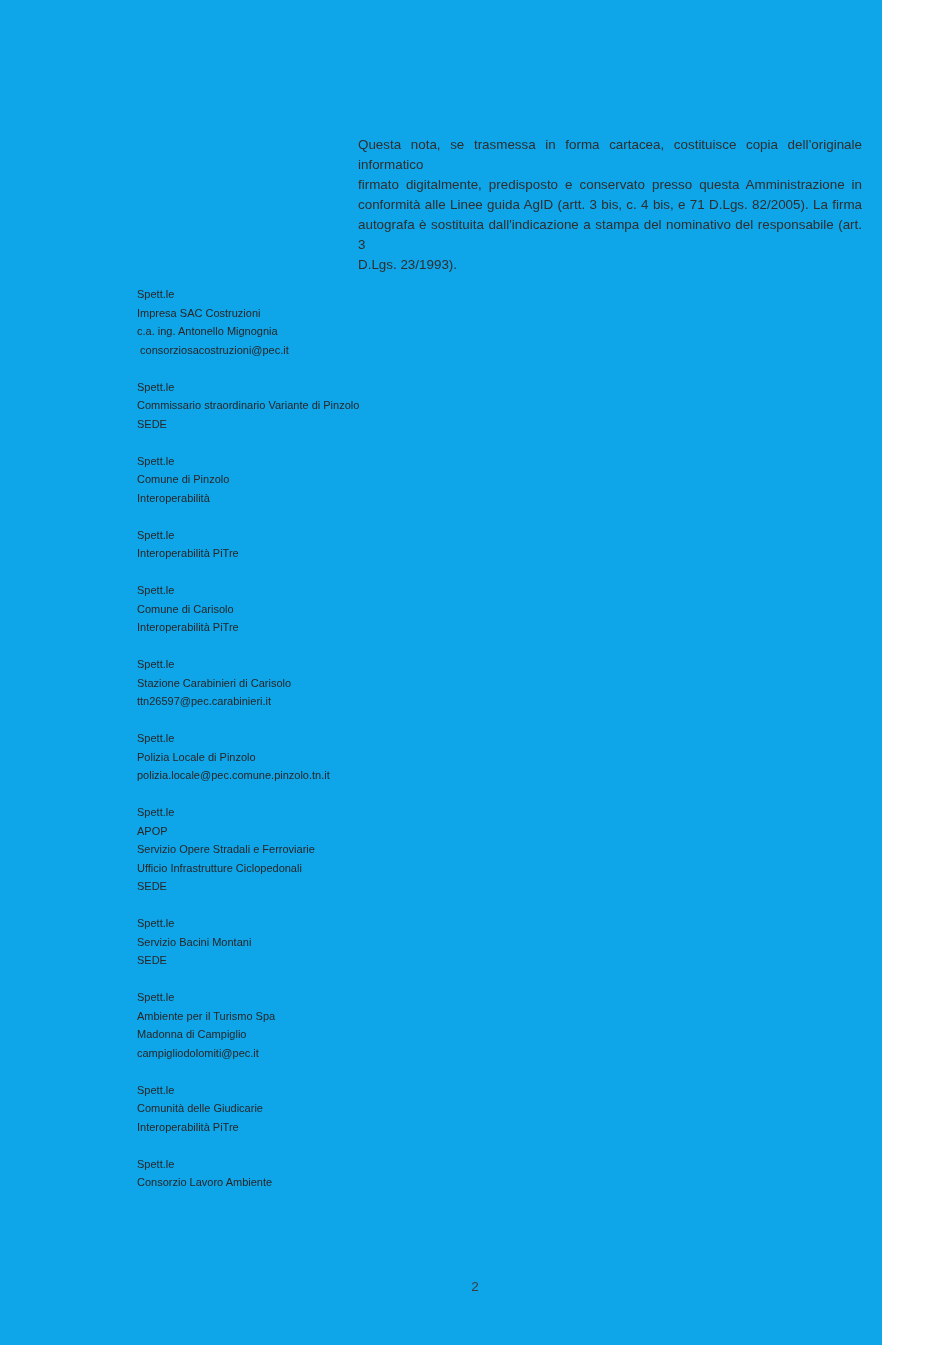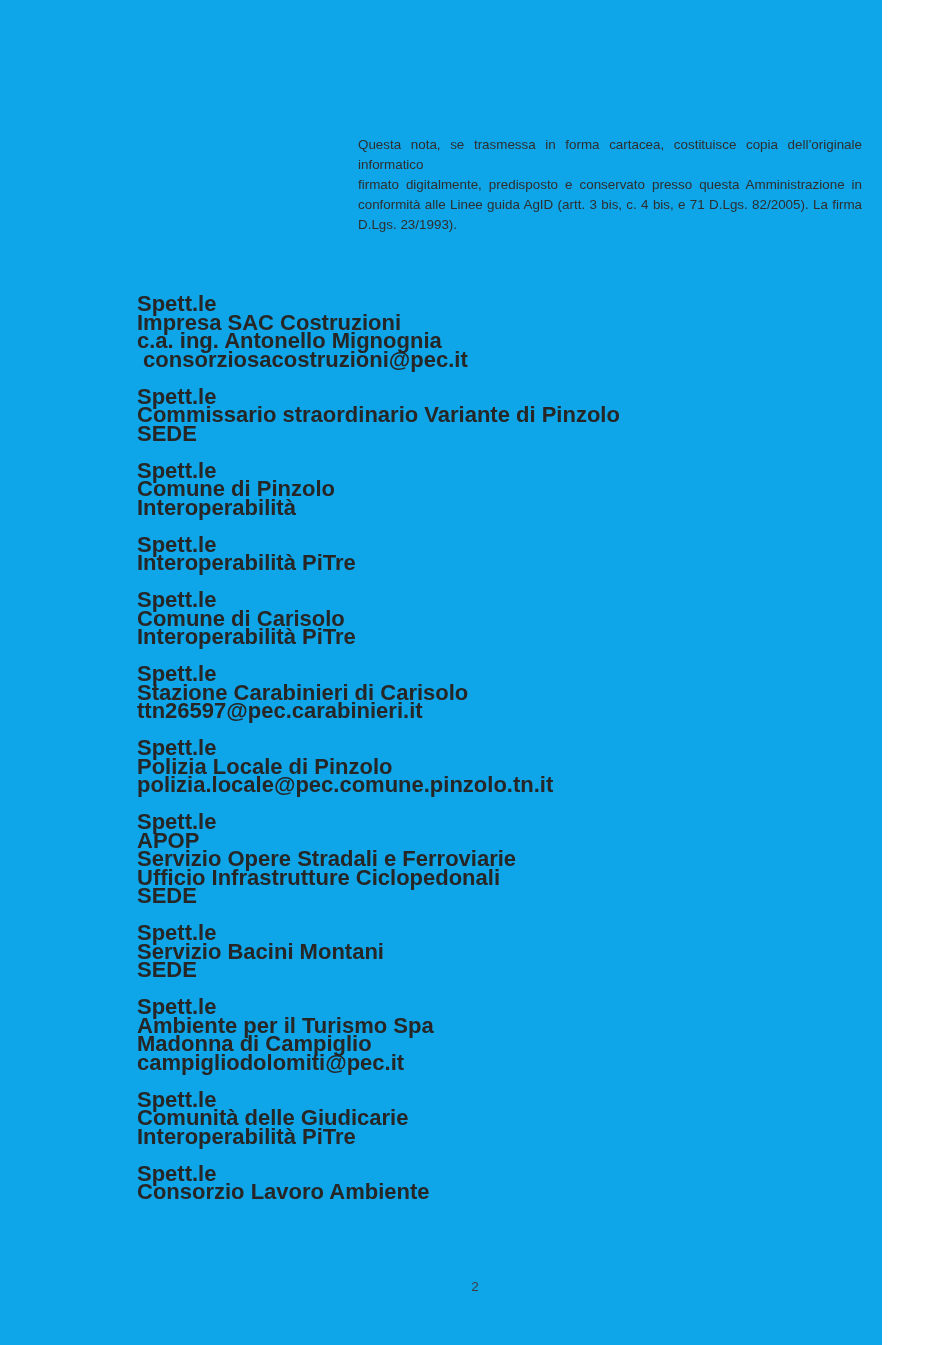--- a/index.html
+++ b/index.html
@@ -31,26 +31,25 @@
     text-align-last: justify;
     white-space: normal;
   }
   .legal-note .jline.last {
     text-align-last: left;
   }
   
   .recipients {
     position: absolute;
     left: 137px;
-    top: 295px;
+    top: 285px;
     width: 520px;
-    font-size: 22px;
+    font-size: 11px;
     line-height: 18.5px;
     color: #262626;
-    font-weight: bold;
   }
   .recipient {
     margin: 0 0 18.5px 0;
   }
   .recipient.extra-gap {
     margin-top: 18.5px;
   }
   .rline {
     white-space: pre;
   }
@@ -67,20 +66,21 @@
 </style>
 </head>
 <body>
 
 <div class="page">
 
   <div class="legal-note" id="legal-note">
       <div class="jline">Questa nota, se trasmessa in forma cartacea, costituisce copia dell’originale informatico</div>
       <div class="jline">firmato digitalmente, predisposto e conservato presso questa Amministrazione in</div>
       <div class="jline">conformità alle Linee guida AgID (artt. 3 bis, c. 4 bis, e 71 D.Lgs. 82/2005). La firma</div>
+      <div class="jline">autografa è sostituita dall'indicazione a stampa del nominativo del responsabile (art. 3</div>
       <div class="jline last">D.Lgs. 23/1993).</div>
     </div>
 
   <div class="recipients" id="recipients">
       <div class="recipient">
         <div class="rline">Spett.le</div>
         <div class="rline">Impresa SAC Costruzioni</div>
         <div class="rline">c.a. ing. Antonello Mignognia</div>
         <div class="rline"> consorziosacostruzioni@pec.it</div>
       </div>

